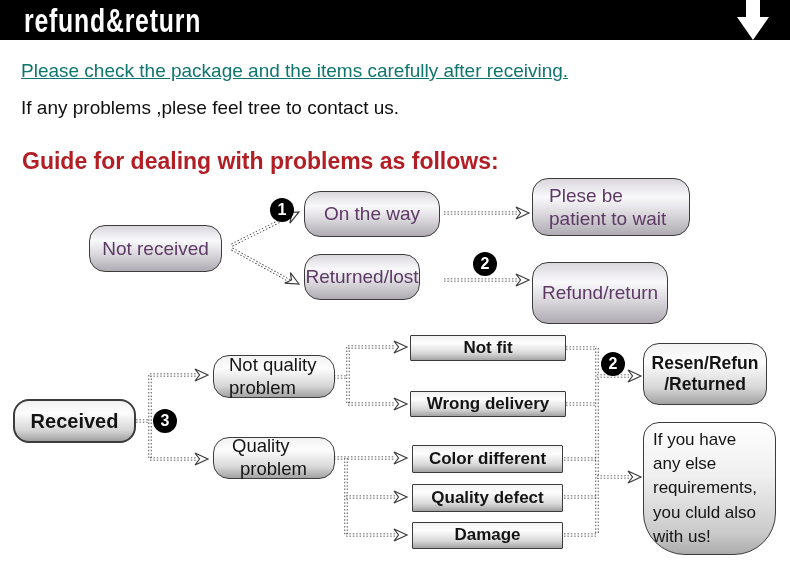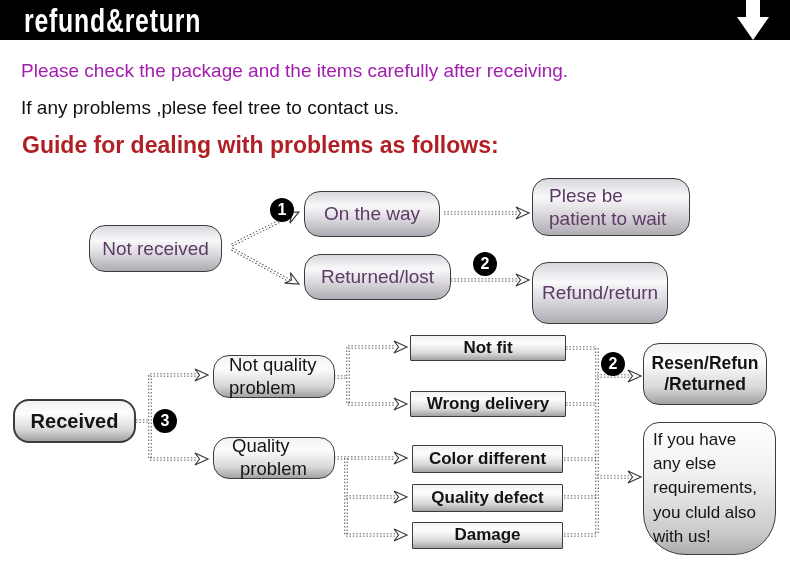--- a/index.html
+++ b/index.html
@@ -6,23 +6,23 @@
   .stage{position:relative;width:790px;height:585px;background:#ffffff;overflow:hidden;
          font-family:"Liberation Sans","DejaVu Sans",sans-serif;}
 
   
   .hdr{position:absolute;left:0;top:0;width:790px;height:40px;background:#000;}
   .hdr-title{position:absolute;left:24px;top:2px;color:#fff;font-size:31px;font-weight:bold;
              letter-spacing:1px;transform:scaleX(.8) scaleY(1.08);transform-origin:left top;white-space:nowrap;}
   .hdr-arrow{position:absolute;left:735px;top:0;}
 
   
-  .intro1{position:absolute;left:21px;top:60px;font-size:19px;color:#a21caf;}
+  .intro1{position:absolute;left:21px;top:60px;font-size:19px;color:#0f766e;text-decoration:underline;}
   .intro2{position:absolute;left:21px;top:97px;font-size:19px;color:#101010;}
-  .guide{position:absolute;left:22px;top:132px;font-size:23px;font-weight:bold;color:#b11e24;}
+  .guide{position:absolute;left:22px;top:148px;font-size:23px;font-weight:bold;color:#b11e24;}
 
   
   .wires{position:absolute;left:0;top:0;z-index:1;}
   .dd{fill:none;stroke:#2b2b2b;stroke-width:3.2;stroke-dasharray:1.5 1.9;}
   .wc{fill:none;stroke:#ffffff;stroke-width:1.6;}
   .ah{fill:#ffffff;stroke:#3a3a3a;stroke-width:1.2;}
 
   
   .node{position:absolute;z-index:2;box-sizing:border-box;display:flex;flex-direction:column;
         justify-content:center;border:1.6px solid #3c3c3c;border-radius:16px;
@@ -124,21 +124,21 @@
       <path class="ah" d="M0,0 L-13,-6 L-8.5,0 L-13,6 Z" transform="translate(641,477)"></path>
     </g>
   </svg>
 
   <div class="node f1 ctr" style="left:89px;top:225px;width:133px;height:47px">
     <span>Not received</span>
   </div>
   <div class="node f1 ctr" style="left:304px;top:191px;width:136px;height:46px">
     <span>On the way</span>
   </div>
-  <div class="node f1 ctr" style="left:304px;top:254px;width:147px;height:46px">
+  <div class="node f1 ctr" style="left:304px;top:254px;width:116px;height:46px">
     <span>Returned/lost</span>
   </div>
   <div class="node f1" style="left:532px;top:178px;width:158px;height:58px;padding-left:16px">
     <span>Plese be</span>
     <span>patient to wait</span>
   </div>
   <div class="node f1 ctr" style="left:532px;top:262px;width:136px;height:62px">
     <span>Refund/return</span>
   </div>
 

